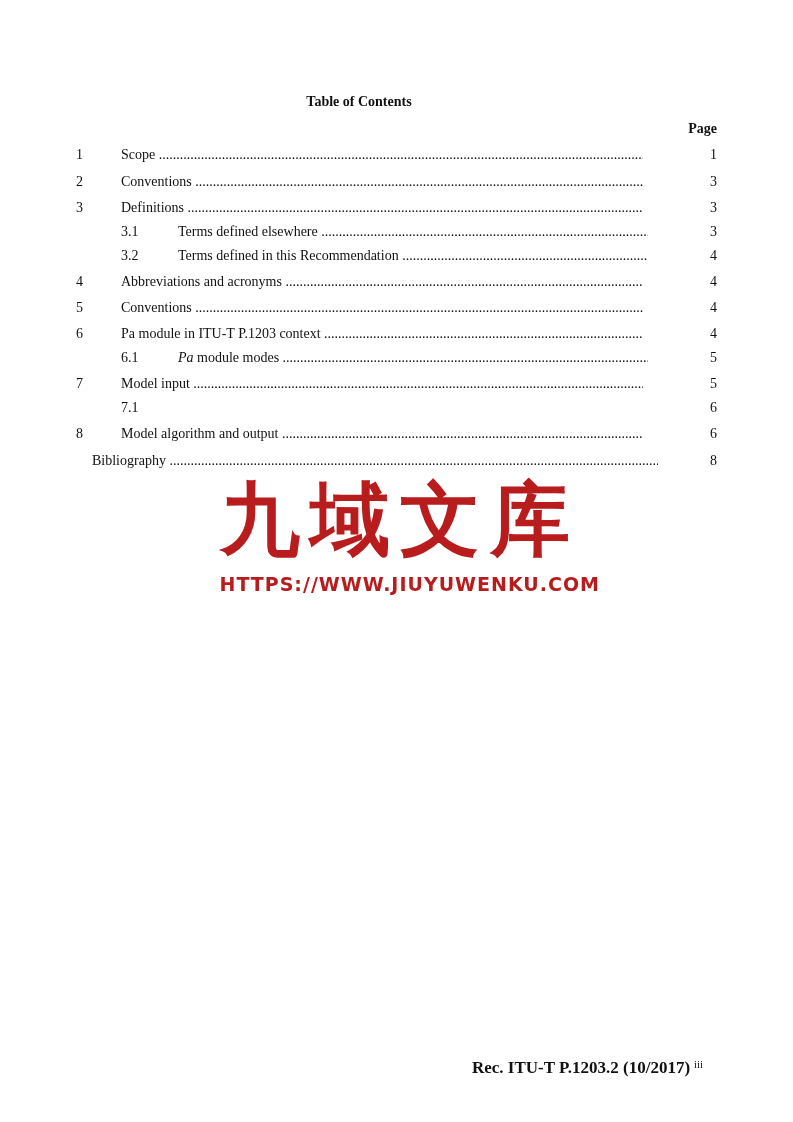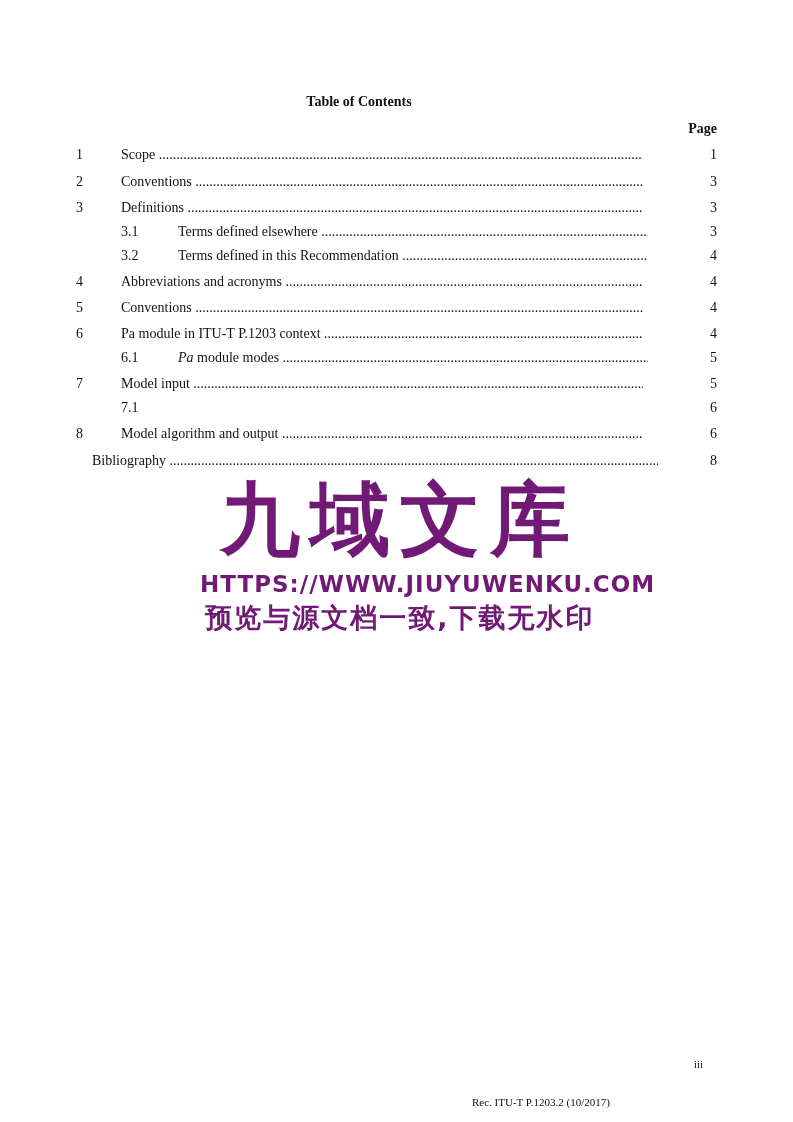--- a/index.html
+++ b/index.html
@@ -11,26 +11,26 @@
   .toc-row { position: absolute; left: 0; width: 793px; height: 20px; font-size: 14px; line-height: 20px; }
   .num { position: absolute; left: 76px; }
   .subnum { position: absolute; left: 121px; }
   .text { position: absolute; white-space: nowrap; overflow: hidden; }
   .lvl1 .text { left: 121px; width: 522px; }
   .lvl2 .text { left: 178px; width: 470px; }
   .lvl0 .text { left: 92px; width: 566px; }
   .text::after { content: " ........................................................................................................................................................................................................................"; letter-spacing: 0px; }
   .it { font-style: italic; }
   .pg { position: absolute; right: 76px; }
-  .watermark { position: absolute; left: 200px; top: 472px; width: 400px; text-align: center; color: #701a75;
+  .watermark { position: absolute; left: 200px; top: 472px; width: 400px; text-align: center; color: #b91c1c;
                font-family: "DejaVu Sans", sans-serif; user-select: none; }
   .wm1 { font-size: 80px; font-weight: bold; letter-spacing: 10px; line-height: 96px; }
-  .wm2 { font-size: 23px; font-weight: bold; letter-spacing: 1px; line-height: 32px; text-align: right; }
+  .wm2 { font-size: 19px; font-weight: bold; letter-spacing: 1px; line-height: 32px; text-align: right; }
   .wm3 { font-size: 27px; font-weight: bold; letter-spacing: 2px; line-height: 36px; }
-  .footer { position: absolute; top: 1058px; left: 472px; font-weight: normal; font-size: 11px; margin-top: 38px; }
+  .footer { position: absolute; top: 1058px; left: 472px; font-weight: bold; font-size: 17px; }
   .footer-page { position: absolute; top: 1058px; left: 694px; font-size: 11px; text-align: center; }
 </style>
 </head>
 <body>
 
 <div class="title">Table of Contents</div>
 <div class="page-label">Page</div>
 
 <div class="toc-row lvl1" style="top:145px">
   <span class="num">1</span>
@@ -92,17 +92,16 @@
   <span class="pg">6</span>
 </div>
 <div class="toc-row lvl0" style="top:451px">
   <span class="text">Bibliography</span>
   <span class="pg">8</span>
 </div>
 
 <div class="watermark">
   <div class="wm1">九域文库</div>
   <div class="wm2">HTTPS://WWW.JIUYUWENKU.COM</div>
-  <div class="wm3">预览与源文档一致,下载无水印</div>
 </div>
 
 <div class="footer">Rec. ITU-T P.1203.2 (10/2017)</div>
 <div class="footer-page">iii</div>
 
 </body></html>

